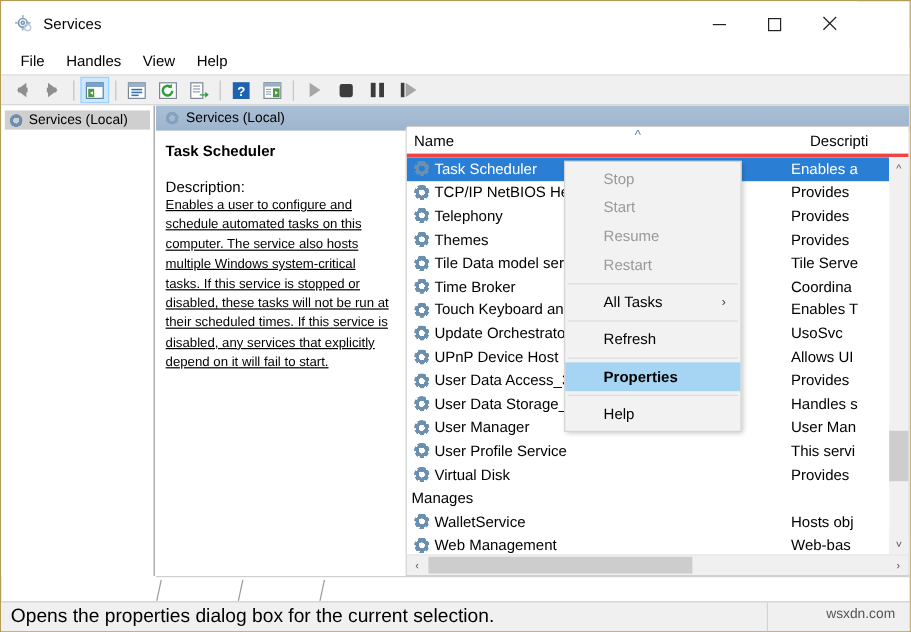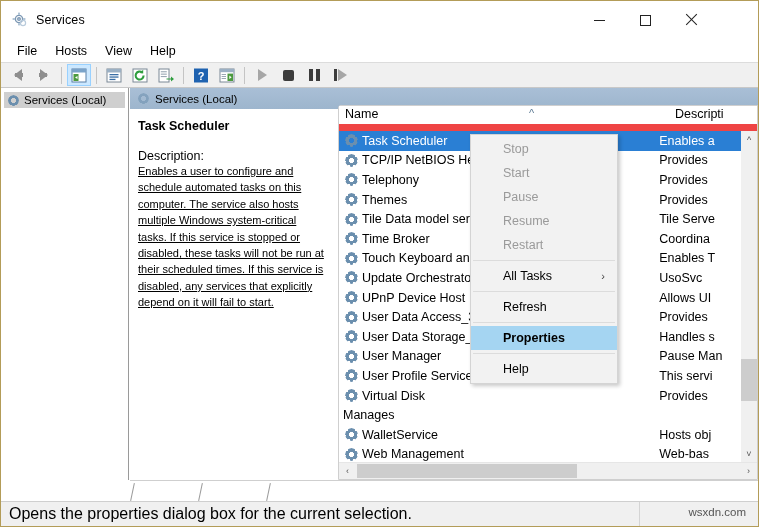--- a/index.html
+++ b/index.html
@@ -158,21 +158,21 @@
 
   
   .list-view {
     position: absolute; left: 208px; top: 17px; width: 420px; height: 375px;
     background: #ffffff;
     border: 1px solid #cfcfcf;
     border-top-left-radius: 3px;
   }
   .col-header {
     position: absolute; left: 0; top: 0; right: 0; height: 25px;
-    background: #ffffff; border-bottom: 7px solid #ef4444;
+    background: #ffffff; border-bottom: 3px solid #ef4444;
     display: flex; align-items: flex-end;
   }
   .col {
     font-size: 12.5px; color: #000; padding-bottom: 3px;
     position: relative; height: 100%;
     display: flex; align-items: flex-end;
   }
   .col-name { width: 332px; padding-left: 6px; }
   .col-desc { width: 70px; padding-left: 4px; overflow: hidden; white-space: nowrap; }
   .sort-caret {
@@ -331,21 +331,21 @@
         <span class="glyph-max"></span>
       </div>
       <div class="win-btn close">
         <span class="glyph-close"></span>
       </div>
     </div>
   </div>
 
   <div class="menubar">
     <div class="menu-item">File</div>
-    <div class="menu-item">Hosts</div>
+    <div class="menu-item">Handles</div>
     <div class="menu-item">View</div>
     <div class="menu-item">Help</div>
   </div>
 
   <div class="toolbar">
     <div class="tb-btn">
       <span class="arrow-back"></span>
     </div>
     <div class="tb-btn">
       <span class="arrow-fwd"></span>
@@ -538,21 +538,21 @@
               <span class="gear"></span>
               <span>User Data Storage_3</span>
             </span>
             <span class="ds">Handles s</span>
           </div>
           <div class="row">
             <span class="nm">
               <span class="gear"></span>
               <span>User Manager</span>
             </span>
-            <span class="ds">Pause Man</span>
+            <span class="ds">User Man</span>
           </div>
           <div class="row">
             <span class="nm">
               <span class="gear"></span>
               <span>User Profile Service</span>
             </span>
             <span class="ds">This servi</span>
           </div>
           <div class="row">
             <span class="nm">
@@ -593,21 +593,20 @@
           <div class="hs-r">›</div>
         </div>
 
       </div>
     </div>
   </div>
 
   <div class="ctx">
     <div class="ctx-item dis">Stop</div>
     <div class="ctx-item dis">Start</div>
-    <div class="ctx-item dis">Pause</div>
     <div class="ctx-item dis">Resume</div>
     <div class="ctx-item dis">Restart</div>
     <div class="ctx-sep"></div>
     <div class="ctx-item">
       <span>All Tasks</span>
       <span class="ctx-sub">›</span>
     </div>
     <div class="ctx-sep"></div>
     <div class="ctx-item">Refresh</div>
     <div class="ctx-sep"></div>

